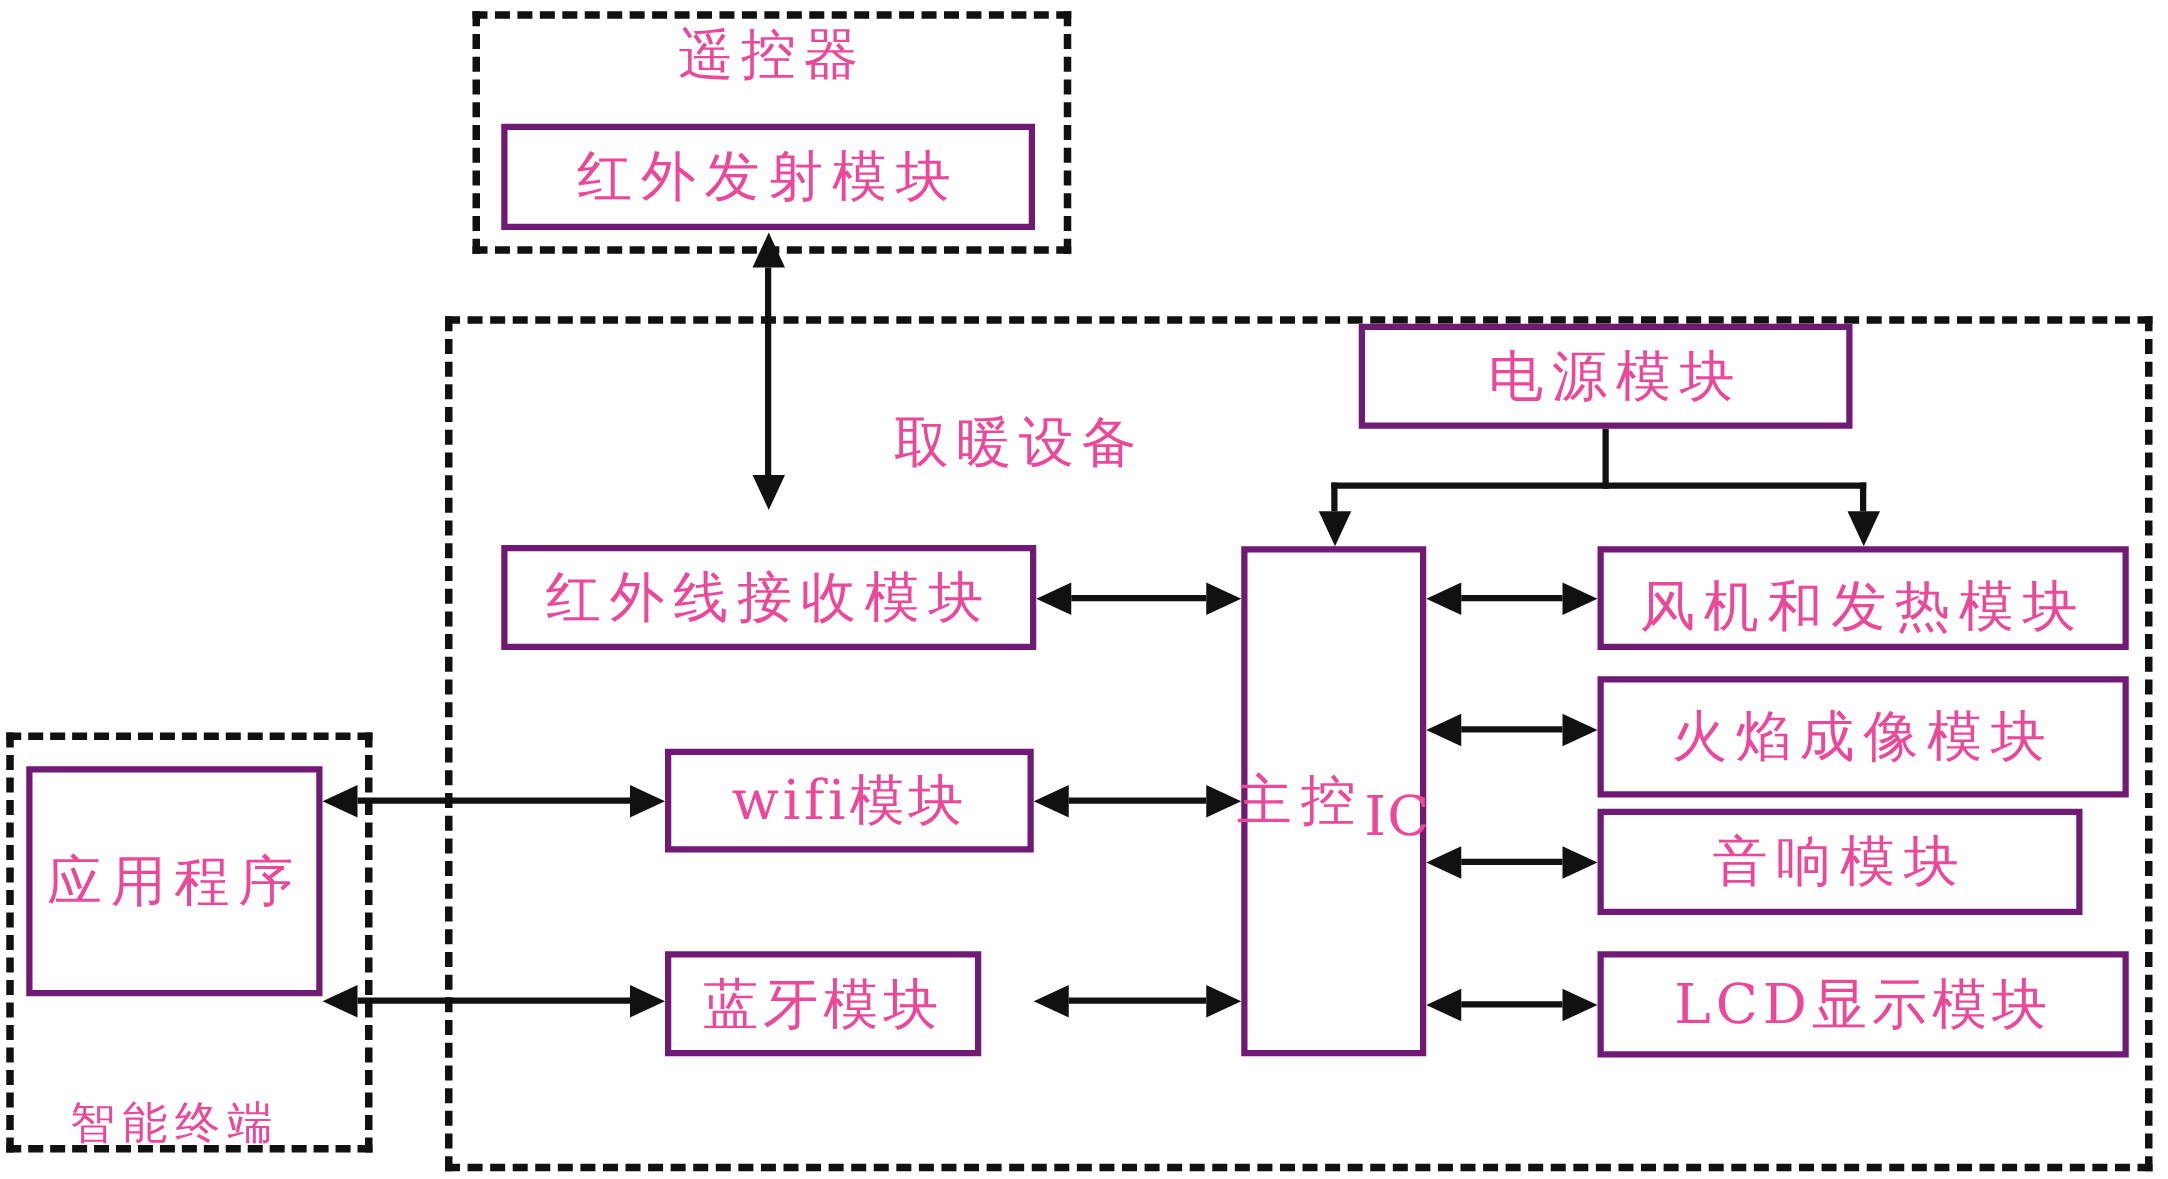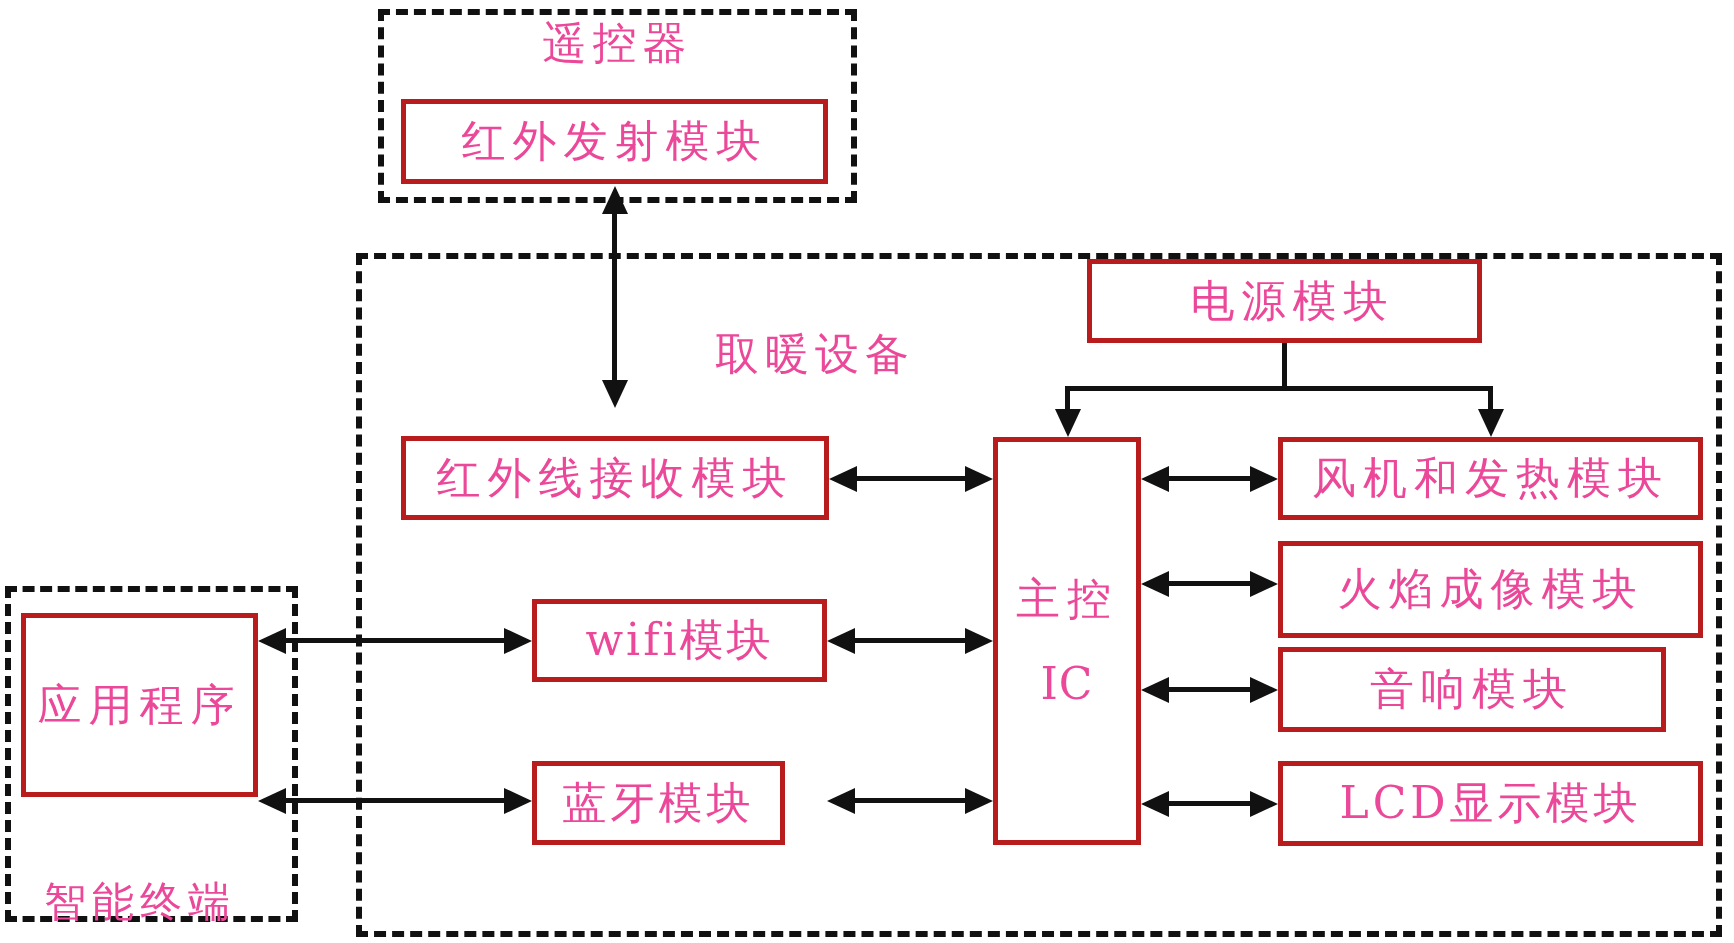--- a/index.html
+++ b/index.html
@@ -14,38 +14,38 @@
   
   .gbox{
     position:absolute;
     border:6px dashed #111;
     box-sizing:border-box;
     background:transparent;
   }
   
   .box{
     position:absolute;
-    border:5px solid #b91c1c;
+    border:5px solid #701a75;
     box-sizing:border-box;
     background:#fff;
     display:flex;align-items:center;justify-content:center;
     font-size:44px;
     letter-spacing:7px;
     white-space:nowrap;
     z-index:3;
   }
   .glabel{
     position:absolute;
     font-size:44px;
     letter-spacing:6px;
     text-align:center;
     white-space:nowrap;
     z-index:2;
   }
-  .ic-text{display:flex;flex-direction:column;align-items:center;line-height:1.35;}
+  .ic-text{display:flex;flex-direction:row;align-items:center;line-height:1.35;}
   .ic-text .l2{letter-spacing:1px;margin-top:26px;}
   
   .ah{position:absolute;height:5px;background:#111;z-index:4;}
   .ah::before,.ah::after{content:"";position:absolute;top:50%;transform:translateY(-50%);width:0;height:0;
     border-top:13px solid transparent;border-bottom:13px solid transparent;}
   .ah::before{right:100%;border-right:28px solid #111;}
   .ah::after{left:100%;border-left:28px solid #111;}
   
   .av{position:absolute;width:5px;background:#111;z-index:4;}
   .av::before,.av::after{content:"";position:absolute;left:50%;transform:translateX(-50%);width:0;height:0;
@@ -93,38 +93,38 @@
     <span>蓝牙模块</span>
   </div>
 
   <div class="box" style="left:993px;top:437px;width:148px;height:408px;">
     <div class="ic-text">
       <span class="l1">主控</span>
       <span class="l2">IC</span>
     </div>
   </div>
 
-  <div class="box" style="left:1278px;top:437px;width:425px;height:83px;">
+  <div class="box" style="left:1278px;top:437px;width:425px;height:83px;align-items:flex-end;">
     <span>风机和发热模块</span>
   </div>
   <div class="box" style="left:1278px;top:541px;width:425px;height:97px;">
     <span>火焰成像模块</span>
   </div>
   <div class="box" style="left:1278px;top:647px;width:388px;height:85px;text-align:right;">
     <span>音响模块</span>
   </div>
   <div class="box" style="left:1278px;top:761px;width:425px;height:85px;letter-spacing:4px;">
     <span>LCD显示模块</span>
   </div>
 
   <div class="gbox" style="left:5px;top:586px;width:293px;height:336px;"></div>
   <div class="box" style="left:21px;top:613px;width:237px;height:184px;">
     <span>应用程序</span>
   </div>
-  <div class="glabel" style="left:10px;top:874px;width:260px;font-size:42px;">智能终端</div>
+  <div class="glabel" style="left:10px;top:874px;width:260px;font-size:36px;">智能终端</div>
 
   <div class="ah" style="left:286px;top:638px;width:218px;"></div>
   <div class="ah" style="left:286px;top:798px;width:218px;"></div>
   <div class="ah" style="left:857px;top:476px;width:108px;"></div>
   <div class="ah" style="left:855px;top:638px;width:110px;"></div>
   <div class="ah" style="left:855px;top:798px;width:110px;"></div>
   <div class="ah" style="left:1169px;top:476px;width:81px;"></div>
   <div class="ah" style="left:1169px;top:581px;width:81px;"></div>
   <div class="ah" style="left:1169px;top:687px;width:81px;"></div>
   <div class="ah" style="left:1169px;top:801px;width:81px;"></div>

